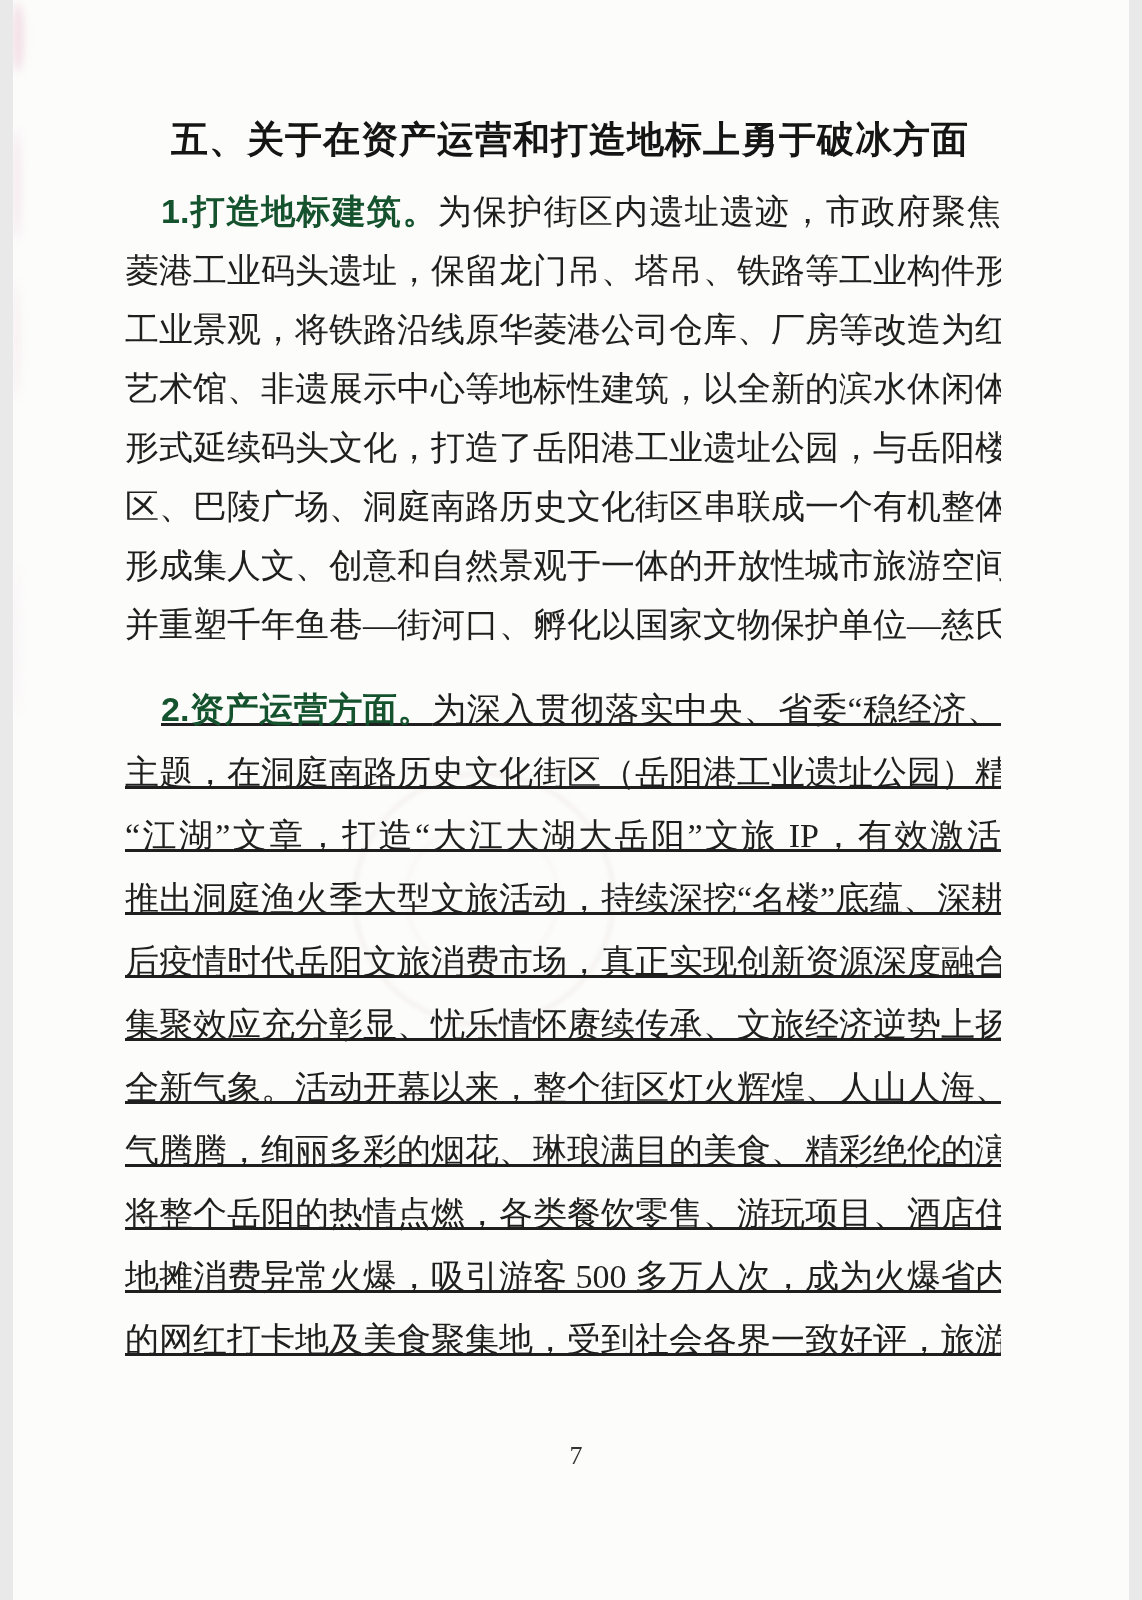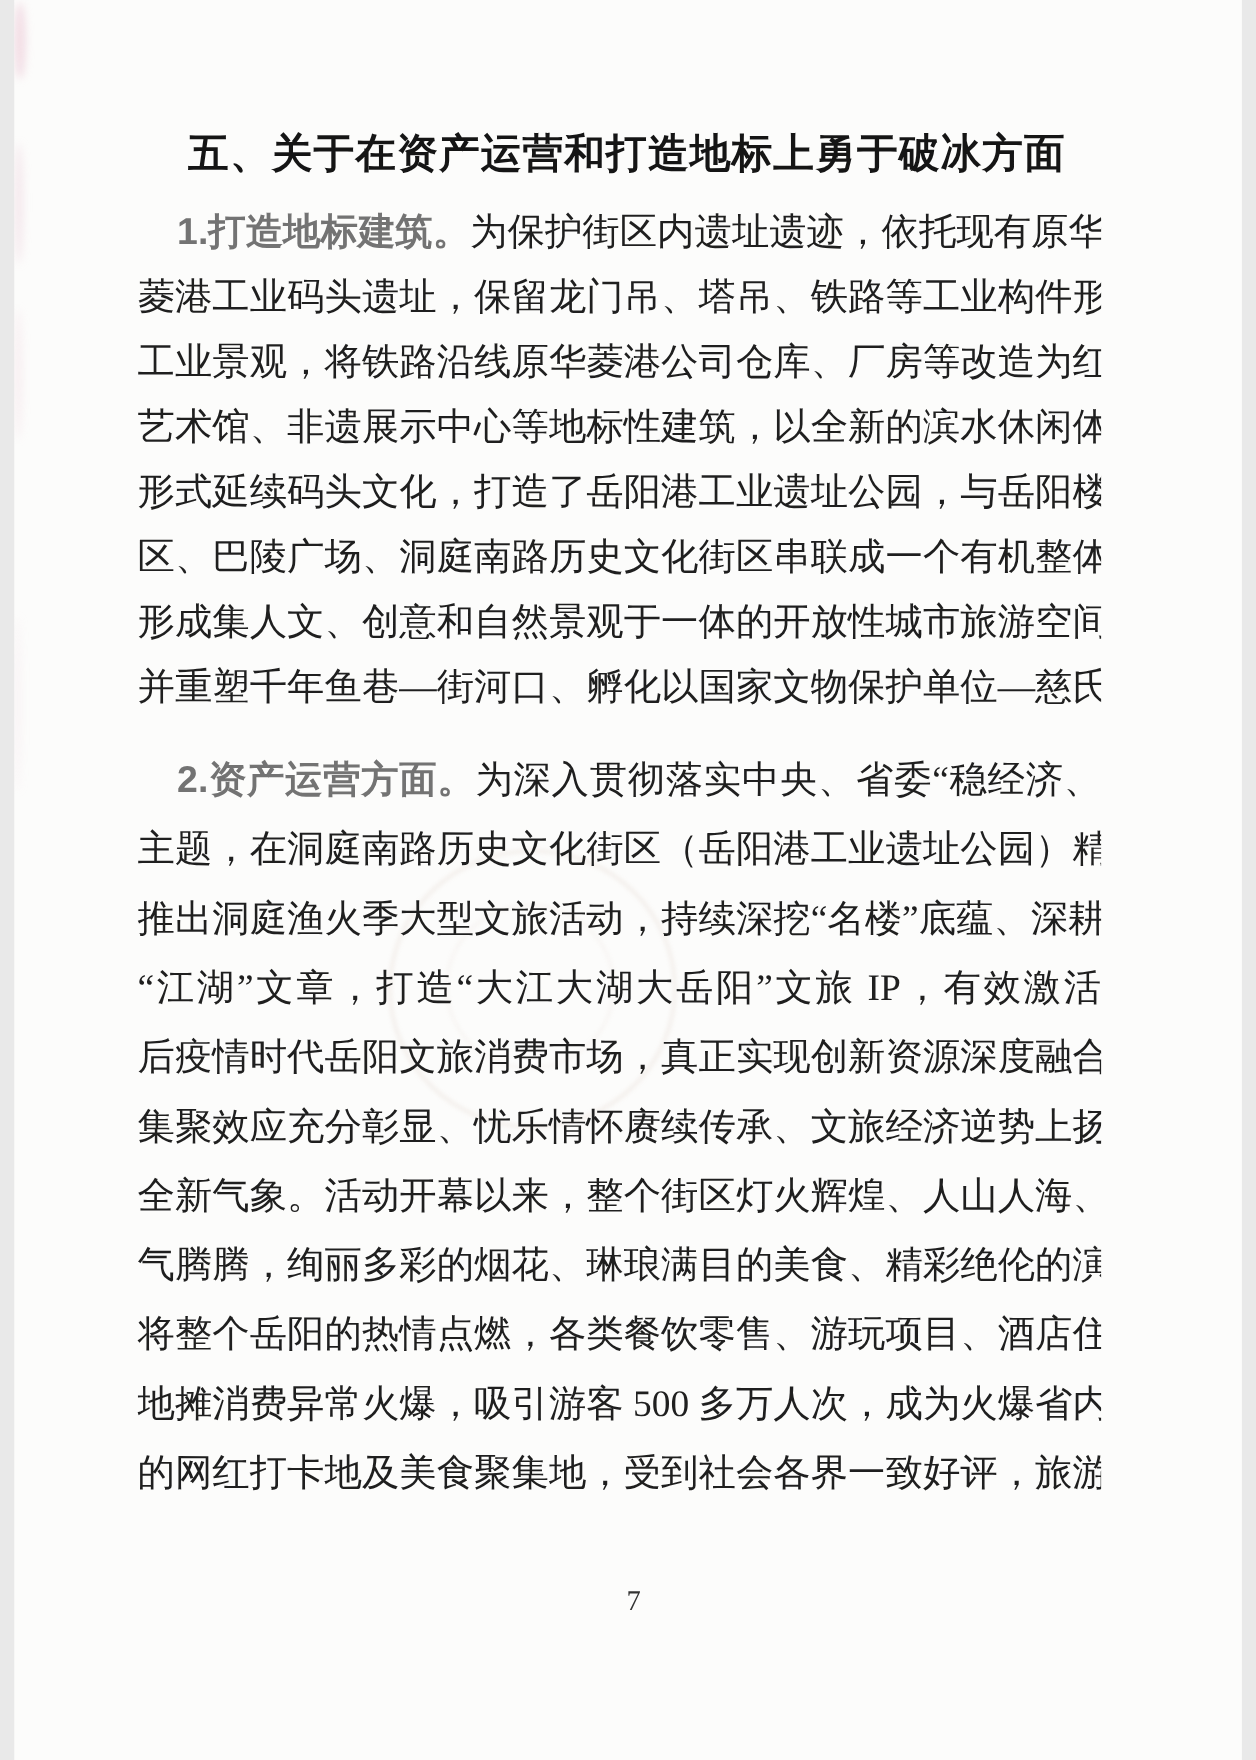--- a/index.html
+++ b/index.html
@@ -48,34 +48,34 @@
     font-weight:bold;
     font-size:37px;
     line-height:44px;
     color:#151515;
     letter-spacing:1px;
     white-space:nowrap;
   }
   .para{font-size:34px;color:#1f1f1f;}
   .para-0{margin-top:20px;}
   .para-0 .line{line-height:59px;height:59px;}
-  .para-1{margin-top:24px;}
+  .para-1{margin-top:24px;text-decoration:underline;}
   .para-1 .line{line-height:63px;height:63px;}
   .line{
     text-align:justify;
     text-align-last:justify;
     overflow:hidden;
     white-space:nowrap;
   }
   .line.indent{text-indent:36px;}
   .line.short{text-align-last:left;}
   .bold-run{
     font-family:"Liberation Sans", sans-serif;
     font-weight:bold;
-    color:#737373;
+    color:#14532d;
   }
   .pagenum{
     margin-top:70px;
     padding-left:26px;
     text-align:center;
     font-size:26px;
     color:#333;
     font-family:"Liberation Serif", serif;
   }
 </style>
@@ -90,34 +90,34 @@
   <div class="smudge s4"></div>
 
   <div class="seal-ghost"></div>
   <div class="seal-ghost-inner"></div>
 
   <div class="doc">
     <div class="heading">五、关于在资产运营和打造地标上勇于破冰方面</div>
 
     <div>
         <div class="para para-0">
-          <div class="line indent"><span class="bold-run">1.打造地标建筑。</span><span>为保护街区内遗址遗迹，依托现有原华</span></div>
+          <div class="line indent"><span class="bold-run">1.打造地标建筑。</span><span>为保护街区内遗址遗迹，市政府聚焦</span></div>
           <div class="line"><span>菱港工业码头遗址，保留龙门吊、塔吊、铁路等工业构件形成</span></div>
           <div class="line"><span>工业景观，将铁路沿线原华菱港公司仓库、厂房等改造为红船</span></div>
           <div class="line"><span>艺术馆、非遗展示中心等地标性建筑，以全新的滨水休闲体验</span></div>
           <div class="line"><span>形式延续码头文化，打造了岳阳港工业遗址公园，与岳阳楼景</span></div>
           <div class="line"><span>区、巴陵广场、洞庭南路历史文化街区串联成一个有机整体，</span></div>
           <div class="line"><span>形成集人文、创意和自然景观于一体的开放性城市旅游空间，</span></div>
           <div class="line"><span>并重塑千年鱼巷—街河口、孵化以国家文物保护单位—慈氏塔</span></div>
         </div>
         <div class="para para-1">
           <div class="line indent"><span class="bold-run">2.资产运营方面。</span><span>为深入贯彻落实中央、省委“稳经济、</span></div>
           <div class="line"><span>主题，在洞庭南路历史文化街区（岳阳港工业遗址公园）精心</span></div>
+          <div class="line"><span>“江湖”文章，打造“大江大湖大岳阳”文旅 IP，有效激活</span></div>
           <div class="line"><span>推出洞庭渔火季大型文旅活动，持续深挖“名楼”底蕴、深耕</span></div>
-          <div class="line"><span>“江湖”文章，打造“大江大湖大岳阳”文旅 IP，有效激活</span></div>
           <div class="line"><span>后疫情时代岳阳文旅消费市场，真正实现创新资源深度融合、</span></div>
           <div class="line"><span>集聚效应充分彰显、忧乐情怀赓续传承、文旅经济逆势上扬的</span></div>
           <div class="line"><span>全新气象。活动开幕以来，整个街区灯火辉煌、人山人海、热</span></div>
           <div class="line"><span>气腾腾，绚丽多彩的烟花、琳琅满目的美食、精彩绝伦的演绎，</span></div>
           <div class="line"><span>将整个岳阳的热情点燃，各类餐饮零售、游玩项目、酒店住宿、</span></div>
           <div class="line"><span>地摊消费异常火爆，吸引游客 500 多万人次，成为火爆省内外</span></div>
           <div class="line"><span>的网红打卡地及美食聚集地，受到社会各界一致好评，旅游收</span></div>
         </div>
       </div>
 

